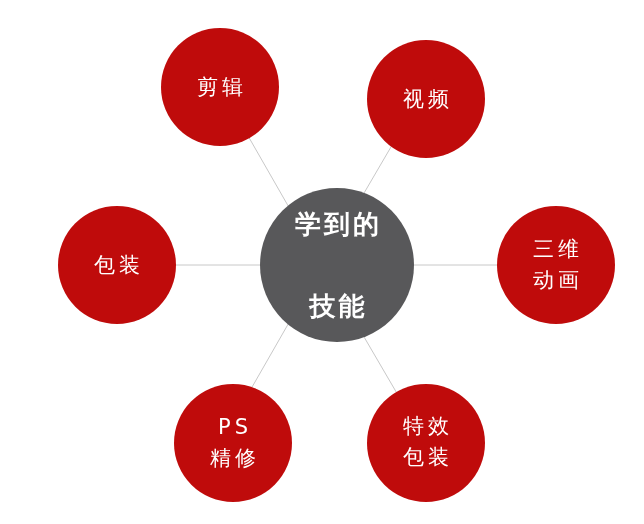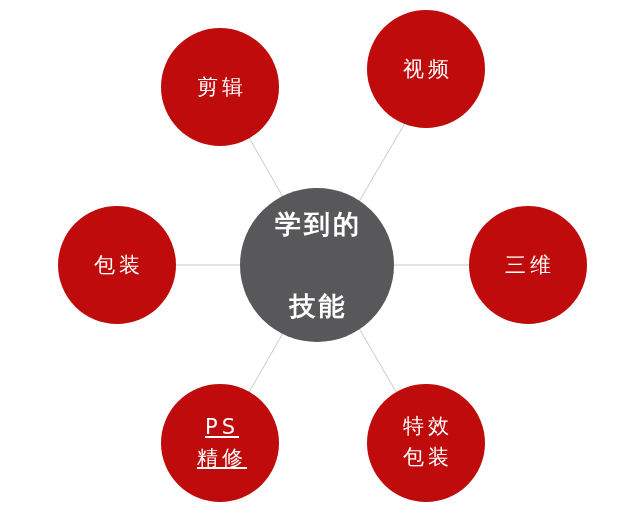--- a/index.html
+++ b/index.html
@@ -73,40 +73,41 @@
     <line x1="322" y1="265" x2="117" y2="265" stroke="#c8c8c8" stroke-width="1"></line>
     <line x1="322" y1="265" x2="528" y2="265" stroke="#c8c8c8" stroke-width="1"></line>
     <line x1="322" y1="265" x2="220" y2="443" stroke="#c8c8c8" stroke-width="1"></line>
     <line x1="322" y1="265" x2="426" y2="443" stroke="#c8c8c8" stroke-width="1"></line>
   </svg>
 
   <div class="node skill" style="left:161px; top:28px;">
     <span class="line">剪辑</span>
   </div>
 
-  <div class="node skill" style="left:367px; top:10px;gap:44px;">
+  <div class="node skill" style="left:367px; top:40px;gap:44px;">
     <span class="line">视频</span>
   </div>
 
   <div class="node skill" style="left:58px; top:206px;">
     <span class="line">包装</span>
   </div>
 
-  <div class="node skill" style="left:469px; top:206px;">
+  <div class="node skill" style="left:497px; top:206px;">
     <span class="line">三维</span>
+    <span class="line">动画</span>
   </div>
 
-  <div class="node skill" style="left:161px; top:384px;text-decoration:underline;">
+  <div class="node skill" style="left:174px; top:384px;">
     <span class="line">PS</span>
     <span class="line">精修</span>
   </div>
 
   <div class="node skill" style="left:367px; top:384px;font-family:Liberation Mono, monospace;">
     <span class="line">特效</span>
     <span class="line">包装</span>
   </div>
 
-  <div class="node hub" style="left:240px; top:188px;gap:44px;">
+  <div class="node hub" style="left:260px; top:188px;gap:44px;">
     <span class="line">学到的</span>
     <span class="line">技能</span>
   </div>
 
 </div>
 
 </body></html>

